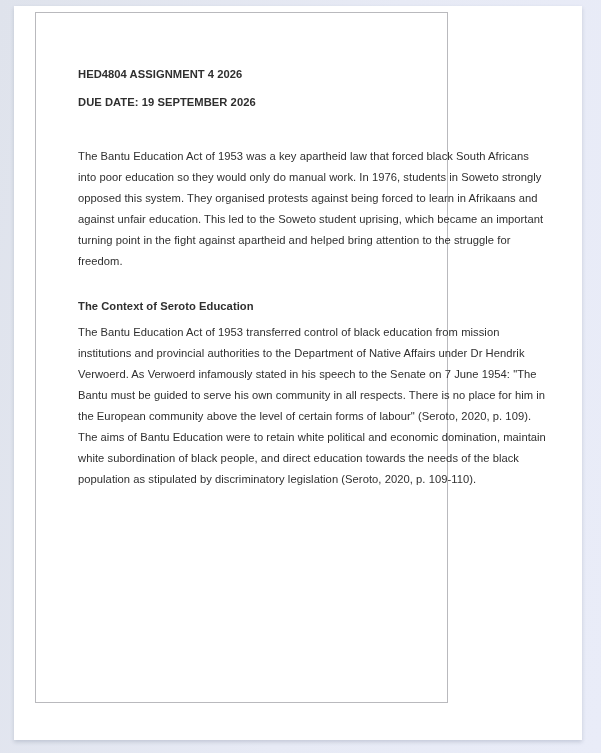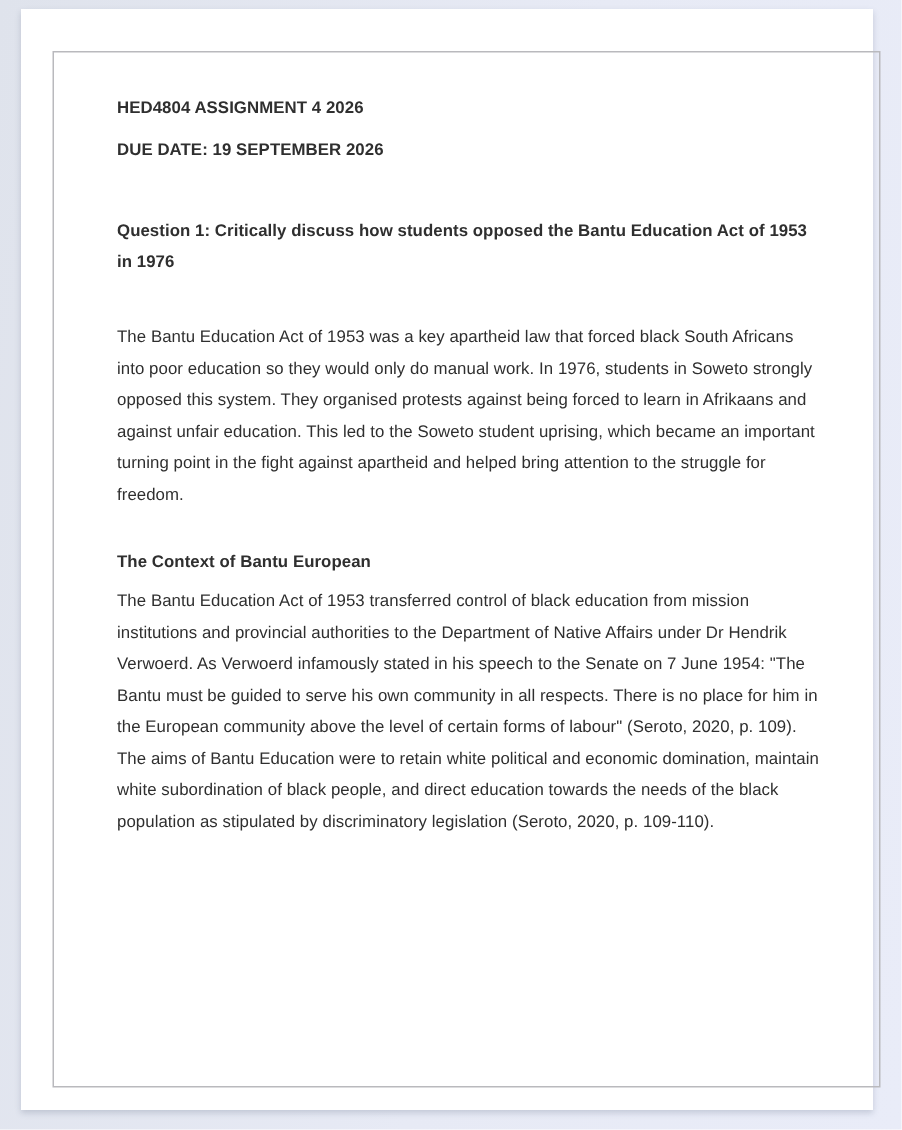--- a/index.html
+++ b/index.html
@@ -18,25 +18,25 @@
     left: 14px;
     top: 6px;
     width: 568px;
     height: 734px;
     background: #ffffff;
     box-shadow: 0 2px 4px rgba(70, 80, 110, 0.22);
   }
   .text-frame {
     position: absolute;
     left: 21px;
-    top: 28px;
-    width: 552px;
+    top: 6px;
+    width: 413px;
     height: 691px;
     border: 1px solid #b9b9bd;
-    padding: 27px 0 0 42px;
+    padding: 51px 0 0 42px;
   }
   .doc-text {
     width: 470px;
     font-size: 11.2px;
     line-height: 21px;
     color: #2f2f2f;
     letter-spacing: 0.05px;
   }
   .doc-text .bold { font-weight: bold; }
   .t-course   { margin-bottom: 7px; }
@@ -52,25 +52,24 @@
 
 <div class="canvas">
   <div class="paper">
     <div class="text-frame">
       <div class="doc-text">
 
         <p class="bold t-course">HED4804 ASSIGNMENT 4 2026</p>
 
         <p class="bold t-due">DUE DATE: 19 SEPTEMBER 2026</p>
 
-        <p class="bold t-question">Question 1: Critically discuss how students opposed the Bantu Education Act of 1953 in 1976</p>
 
         <p class="p-intro">The Bantu Education Act of 1953 was a key apartheid law that forced black South Africans into poor education so they would only do manual work. In 1976, students in Soweto strongly opposed this system. They organised protests against being forced to learn in Afrikaans and against unfair education. This led to the Soweto student uprising, which became an important turning point in the fight against apartheid and helped bring attention to the struggle for freedom.</p>
 
-        <p class="bold h-context">The Context of Bantu European</p>
+        <p class="bold h-context">The Context of Seroto Education</p>
 
         <p class="p-context">The Bantu Education Act of 1953 transferred control of black education from mission institutions and provincial authorities to the Department of Native Affairs under Dr Hendrik Verwoerd. As Verwoerd infamously stated in his speech to the Senate on 7 June 1954: "The Bantu must be guided to serve his own community in all respects. There is no place for him in the European community above the level of certain forms of labour" (Seroto, 2020, p. 109). The aims of Bantu Education were to retain white political and economic domination, maintain white subordination of black people, and direct education towards the needs of the black population as stipulated by discriminatory legislation (Seroto, 2020, p. 109-110).</p>
 
 
       </div>
     </div>
   </div>
 </div>
 
 </body></html>

